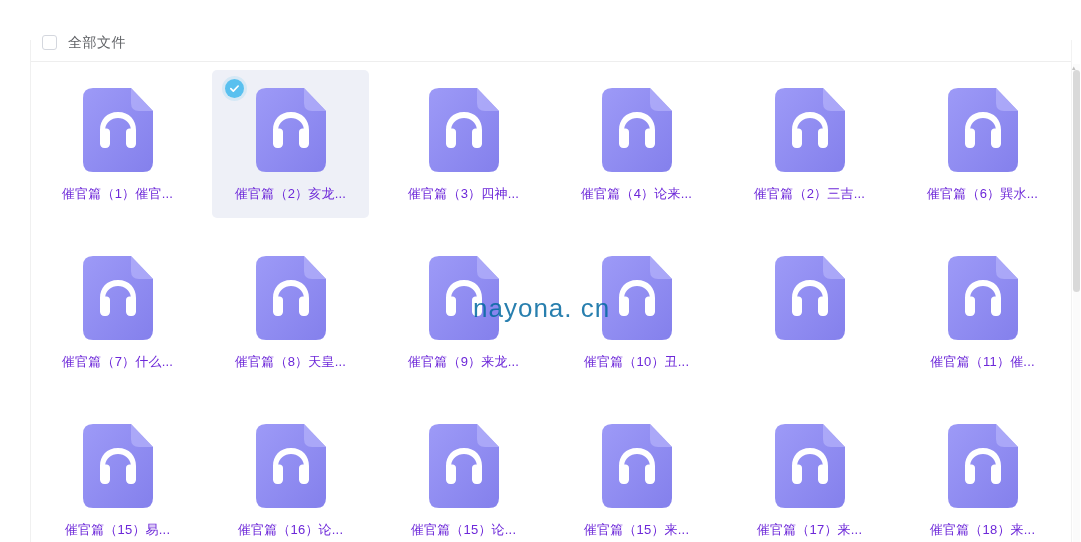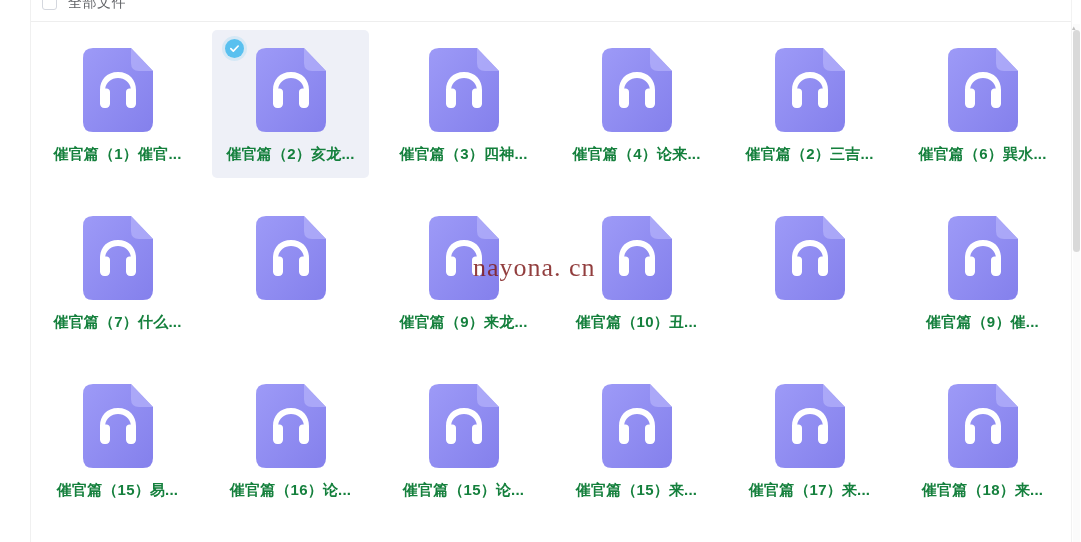--- a/index.html
+++ b/index.html
@@ -9,20 +9,21 @@
     overflow: hidden;
     background: #ffffff;
     font-family: "Liberation Sans", "DejaVu Sans", sans-serif;
   }
 
   #app {
     position: relative;
     width: 1081px;
     height: 399px;
     background: #ffffff;
+    margin-top: 40px;
   }
 
   
   .header-strip {
     position: absolute;
     left: 31px;
     top: -16px;
     right: 10px;
     height: 38px;
     background: #ffffff;
@@ -96,28 +97,27 @@
     align-items: center;
     justify-content: center;
     pointer-events: none;
   }
   .icon-wrap svg { display: block; }
 
   .file-label {
     margin-top: 8px;
     width: 152px;
     text-align: center;
-    font-size: 15px;
+    font-size: 13px;
     line-height: 19px;
-    color: #15803d;
+    color: #6d28d9;
     white-space: nowrap;
     overflow: hidden;
     text-overflow: ellipsis;
     letter-spacing: .2px;
-    font-weight: bold;
   }
 
   
   .check-badge {
     position: absolute;
     left: 13px;
     top: 9px;
     width: 19px;
     height: 19px;
     border-radius: 50%;
@@ -127,23 +127,23 @@
     justify-content: center;
     box-shadow: 0 0 0 3px rgba(89,192,239,0.16);
   }
   .check-badge svg { display: block; }
 
   
   .watermark {
     position: absolute;
     left: 473px;
     top: 253px;
-    font-family: Liberation Serif, serif;
+    font-family: Liberation Sans, sans-serif;
     font-size: 26px;
-    color: #7f1d1d;
+    color: #0369a1;
     opacity: .85;
     letter-spacing: 1px;
     pointer-events: none;
     user-select: none;
     white-space: nowrap;
   }
 
   
   .scroll-track {
     position: absolute;
@@ -351,20 +351,21 @@
         </defs>
         <path d="M10 0 H48 L70 23 V74 Q70 84 60 84 H10 Q0 84 0 74 V10 Q0 0 10 0 Z" fill="url(#pg7)"></path>
         <path d="M48 0 L70 23 H56 Q48 23 48 15 Z" fill="#b3b0fa" opacity="0.75"></path>
         <g fill="#ffffff">
           <path d="M35 24 C23.5 24 17 32 17 42 L17 50 C17 52 18.5 53.5 20.5 53.5 L23.5 53.5 C25.5 53.5 27 52 27 50 L27 44 C27 42 25.5 40.5 23.5 40.5 L22.2 40.5 C23.2 34.2 28.4 30 35 30 C41.6 30 46.8 34.2 47.8 40.5 L46.5 40.5 C44.5 40.5 43 42 43 44 L43 50 C43 52 44.5 53.5 46.5 53.5 L49.5 53.5 C51.5 53.5 53 52 53 50 L53 42 C53 32 46.5 24 35 24 Z"></path>
           <rect x="17" y="46" width="10" height="14" rx="4.2"></rect>
           <rect x="43" y="46" width="10" height="14" rx="4.2"></rect>
         </g>
       </svg>
     </span>
+    <div class="file-label">催官篇（8）天皇...</div>
   </div>
       <div class="file-item">
     <span class="icon-wrap">
       <svg width="70" height="84" viewBox="0 0 70 84" xmlns="http://www.w3.org/2000/svg">
         <defs>
           <linearGradient id="pg8" x1="0" y1="0" x2="1" y2="1">
             <stop offset="0%" stop-color="#9d9af7"></stop>
             <stop offset="100%" stop-color="#8480ec"></stop>
           </linearGradient>
         </defs>
@@ -429,21 +430,21 @@
         </defs>
         <path d="M10 0 H48 L70 23 V74 Q70 84 60 84 H10 Q0 84 0 74 V10 Q0 0 10 0 Z" fill="url(#pg11)"></path>
         <path d="M48 0 L70 23 H56 Q48 23 48 15 Z" fill="#b3b0fa" opacity="0.75"></path>
         <g fill="#ffffff">
           <path d="M35 24 C23.5 24 17 32 17 42 L17 50 C17 52 18.5 53.5 20.5 53.5 L23.5 53.5 C25.5 53.5 27 52 27 50 L27 44 C27 42 25.5 40.5 23.5 40.5 L22.2 40.5 C23.2 34.2 28.4 30 35 30 C41.6 30 46.8 34.2 47.8 40.5 L46.5 40.5 C44.5 40.5 43 42 43 44 L43 50 C43 52 44.5 53.5 46.5 53.5 L49.5 53.5 C51.5 53.5 53 52 53 50 L53 42 C53 32 46.5 24 35 24 Z"></path>
           <rect x="17" y="46" width="10" height="14" rx="4.2"></rect>
           <rect x="43" y="46" width="10" height="14" rx="4.2"></rect>
         </g>
       </svg>
     </span>
-    <div class="file-label">催官篇（9）催...</div>
+    <div class="file-label">催官篇（11）催...</div>
   </div>
       <div class="file-item">
     <span class="icon-wrap">
       <svg width="70" height="84" viewBox="0 0 70 84" xmlns="http://www.w3.org/2000/svg">
         <defs>
           <linearGradient id="pg12" x1="0" y1="0" x2="1" y2="1">
             <stop offset="0%" stop-color="#9d9af7"></stop>
             <stop offset="100%" stop-color="#8480ec"></stop>
           </linearGradient>
         </defs>

